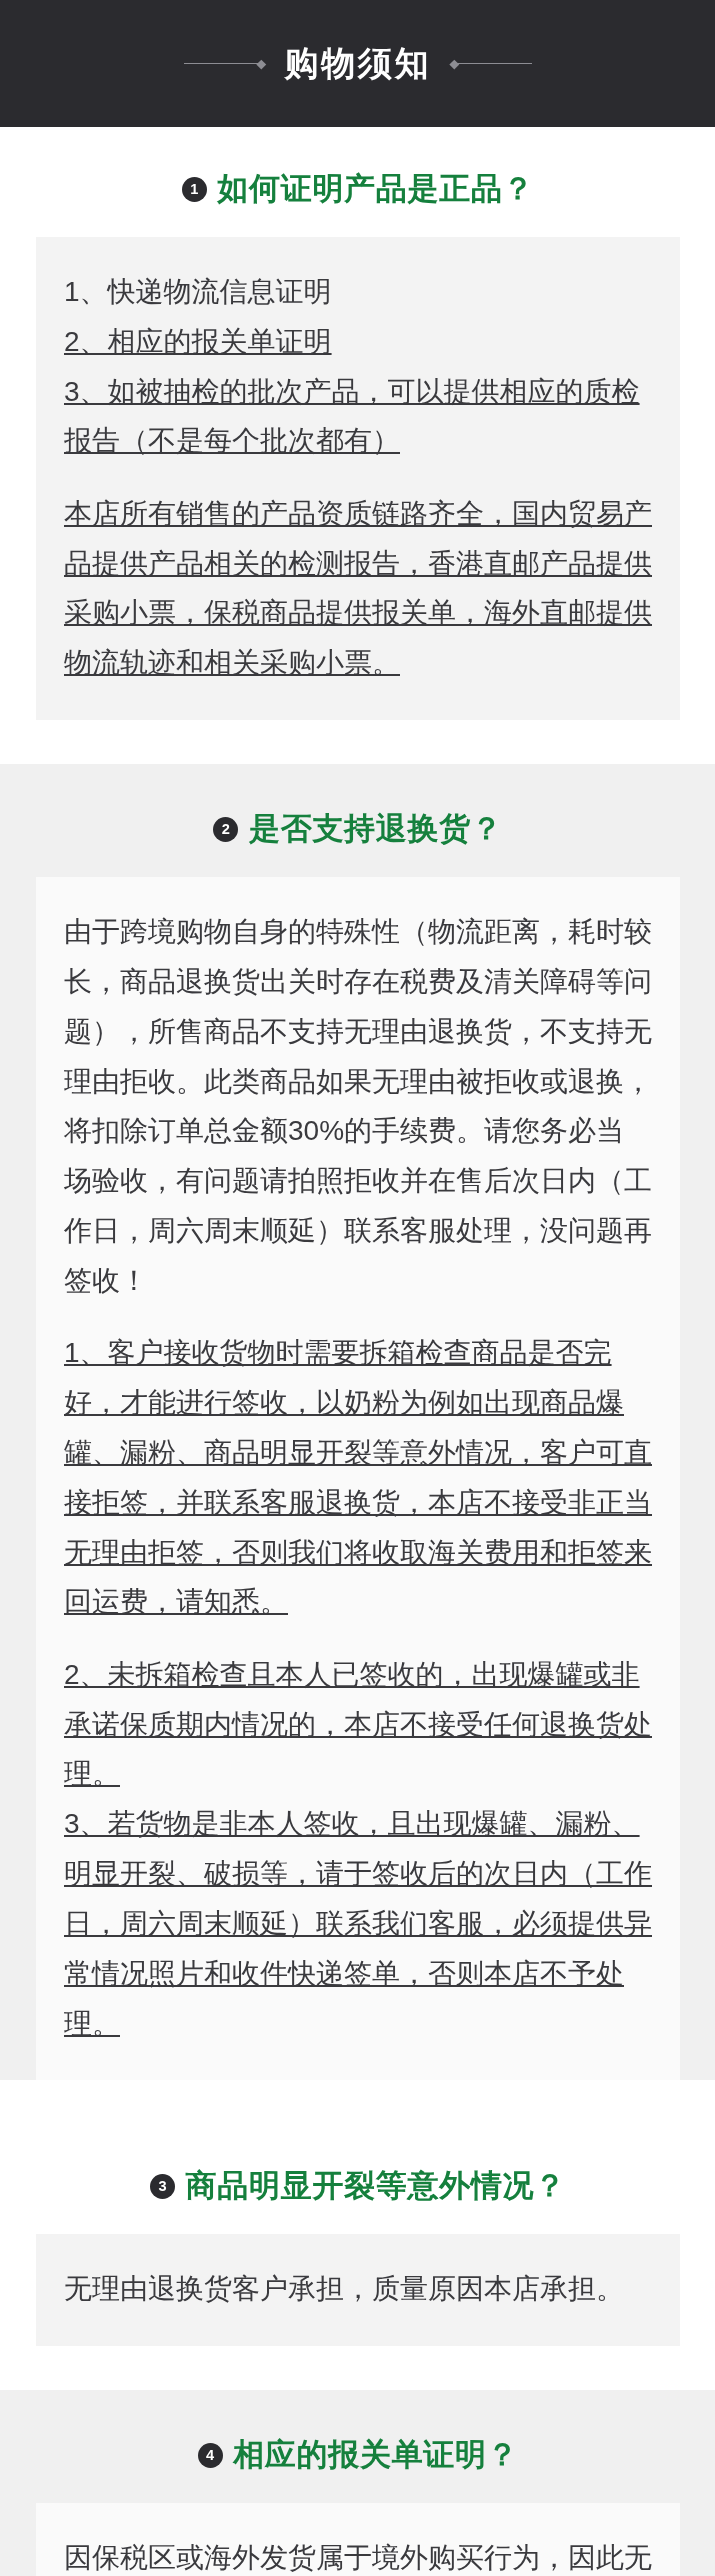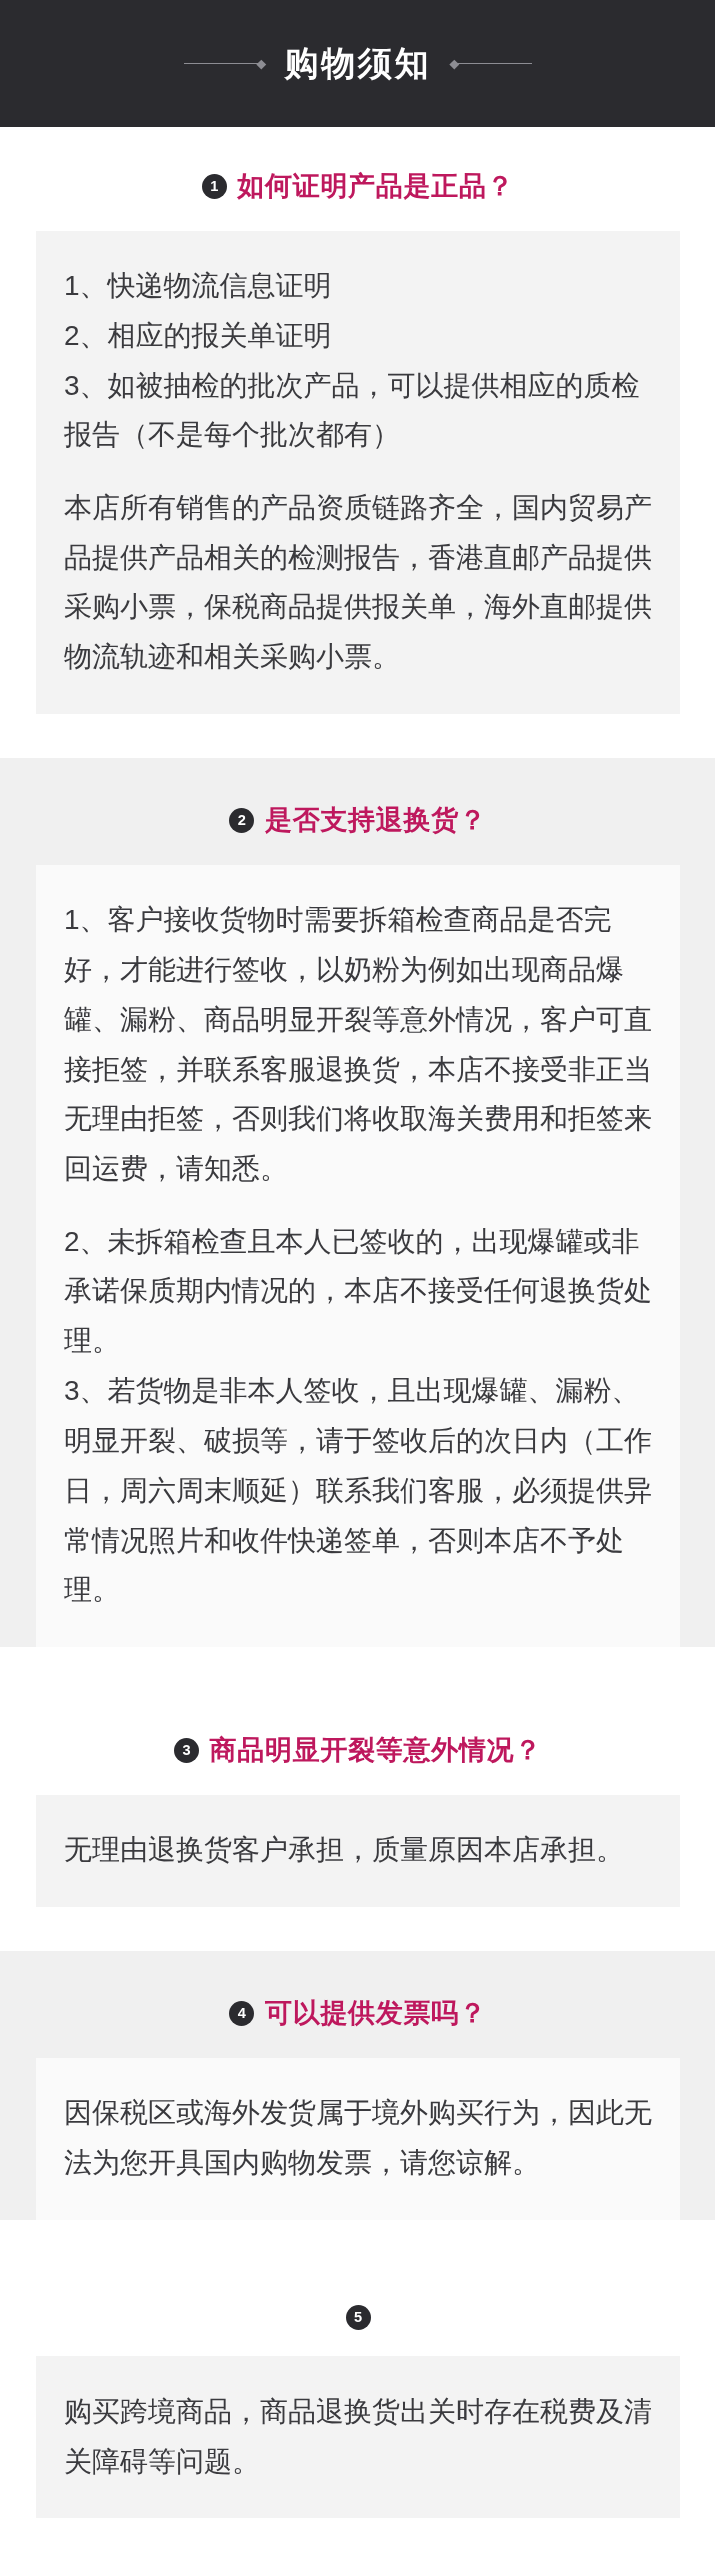--- a/index.html
+++ b/index.html
@@ -85,43 +85,44 @@
     color: #ffffff;
     font-size: 14.6px;
     font-weight: bold;
     display: flex;
     align-items: center;
     justify-content: center;
     flex: 0 0 auto;
     line-height: 1;
   }
   .q-text {
-    font-size: 27px;
+    font-size: 31px;
     font-weight: bold;
-    color: #be185d;
+    color: #15803d;
     letter-spacing: 0.7px;
     white-space: nowrap;
   }
 
   .card {
     margin: 0 36px 44px 36px;
     padding: 30.5px 28px 32px 28px;
     box-sizing: border-box;
     font-size: 28px;
     line-height: 1.78;
     color: #3a3a3e;
   }
   .card.on-white { background: #f3f3f3; }
   .card.on-gray  { background: #fafafa; }
 
   .card p {
     margin: 0;
   }
   .card p + p {
     margin-top: 22.5px;
+    text-decoration: underline;
   }
   .card p.tight + p.tight {
     margin-top: 0;
   }
 
   .section.shaded .q-title { padding-top: 44px; }
 
   .spacer-bottom { height: 26.5px; }
 </style>
 </head>
@@ -149,40 +150,41 @@
       <p>本店所有销售的产品资质链路齐全，国内贸易产品提供产品相关的检测报告，香港直邮产品提供采购小票，保税商品提供报关单，海外直邮提供物流轨迹和相关采购小票。</p>
     </div>
   </div>
 
   <div class="section shaded">
     <div class="q-title">
       <span class="q-num">2</span>
       <span class="q-text">是否支持退换货？</span>
     </div>
     <div class="card on-gray">
+      <p>由于跨境购物自身的特殊性（物流距离，耗时较长，商品退换货出关时存在税费及清关障碍等问题），所售商品不支持无理由退换货，不支持无理由拒收。此类商品如果无理由被拒收或退换，将扣除订单总金额30%的手续费。请您务必当场验收，有问题请拍照拒收并在售后次日内（工作日，周六周末顺延）联系客服处理，没问题再签收！</p>
       <p>1、客户接收货物时需要拆箱检查商品是否完好，才能进行签收，以奶粉为例如出现商品爆罐、漏粉、商品明显开裂等意外情况，客户可直接拒签，并联系客服退换货，本店不接受非正当无理由拒签，否则我们将收取海关费用和拒签来回运费，请知悉。</p>
       <p class="tight">2、未拆箱检查且本人已签收的，出现爆罐或非承诺保质期内情况的，本店不接受任何退换货处理。</p>
       <p class="tight">3、若货物是非本人签收，且出现爆罐、漏粉、明显开裂、破损等，请于签收后的次日内（工作日，周六周末顺延）联系我们客服，必须提供异常情况照片和收件快递签单，否则本店不予处理。</p>
     </div>
   </div>
 
   <div class="section plain">
     <div class="q-title">
       <span class="q-num">3</span>
       <span class="q-text">商品明显开裂等意外情况？</span>
     </div>
     <div class="card on-white">
       <p>无理由退换货客户承担，质量原因本店承担。</p>
     </div>
   </div>
 
   <div class="section shaded">
     <div class="q-title">
       <span class="q-num">4</span>
-      <span class="q-text">可以提供发票吗？</span>
+      <span class="q-text">相应的报关单证明？</span>
     </div>
     <div class="card on-gray">
       <p>因保税区或海外发货属于境外购买行为，因此无法为您开具国内购物发票，请您谅解。</p>
     </div>
   </div>
 
   <div class="section plain">
     <div class="q-title">
       <span class="q-num">5</span>
     </div>

